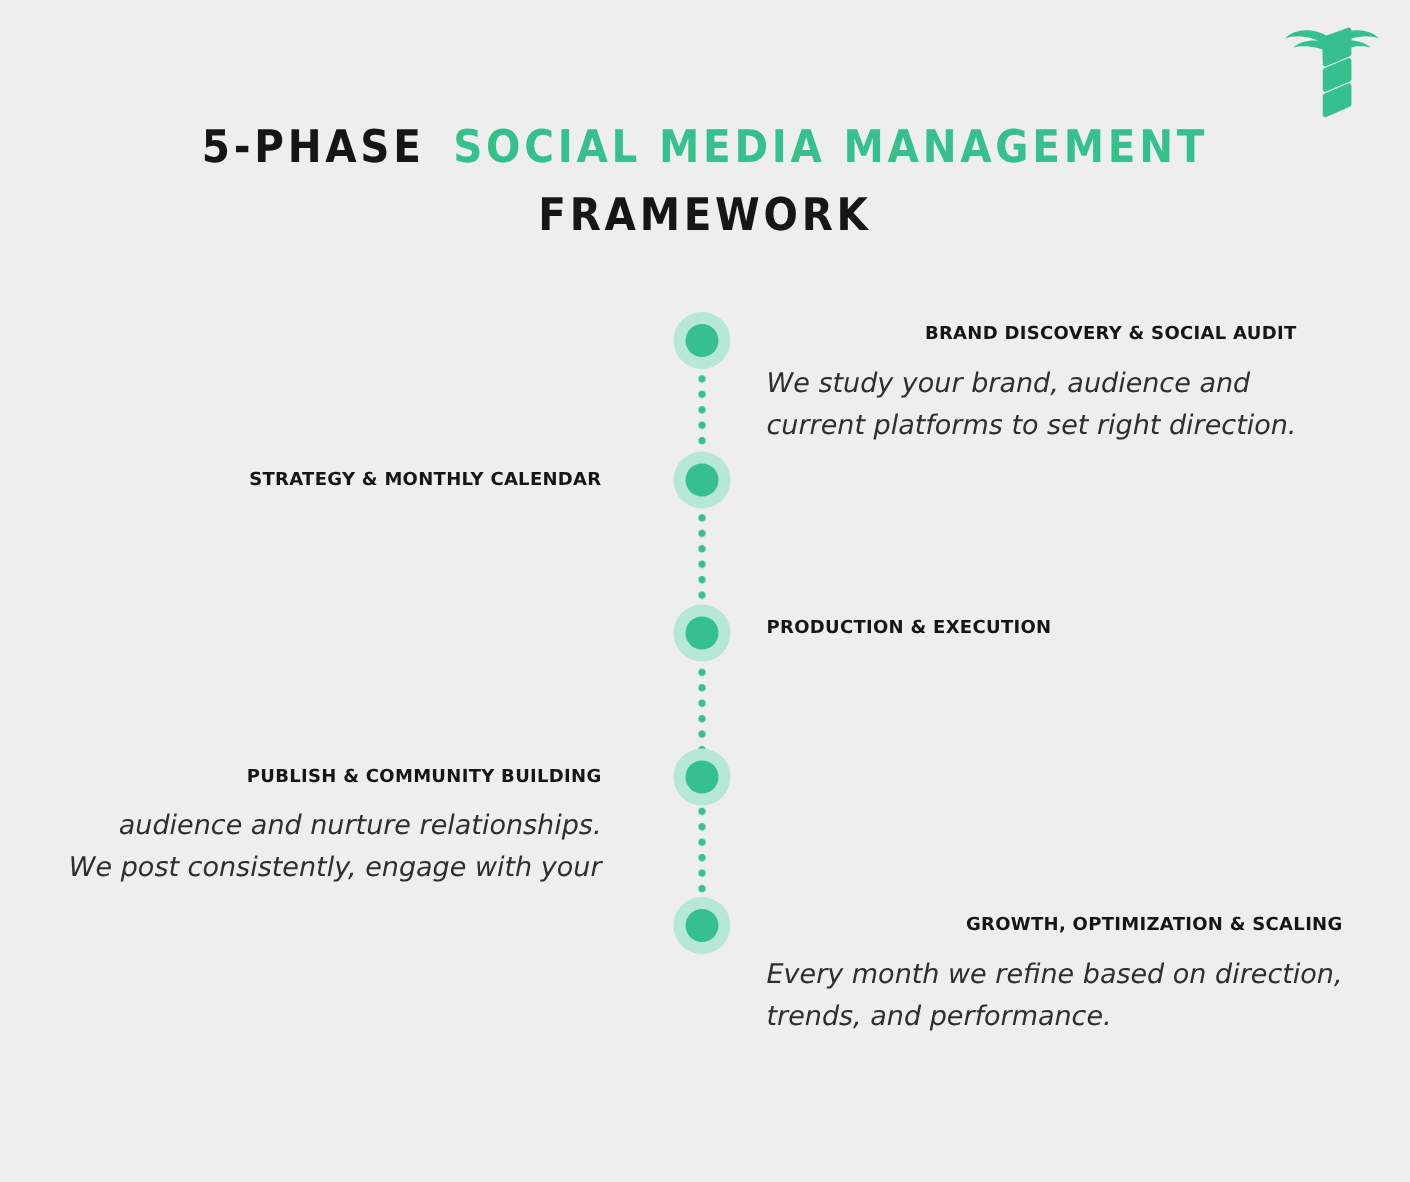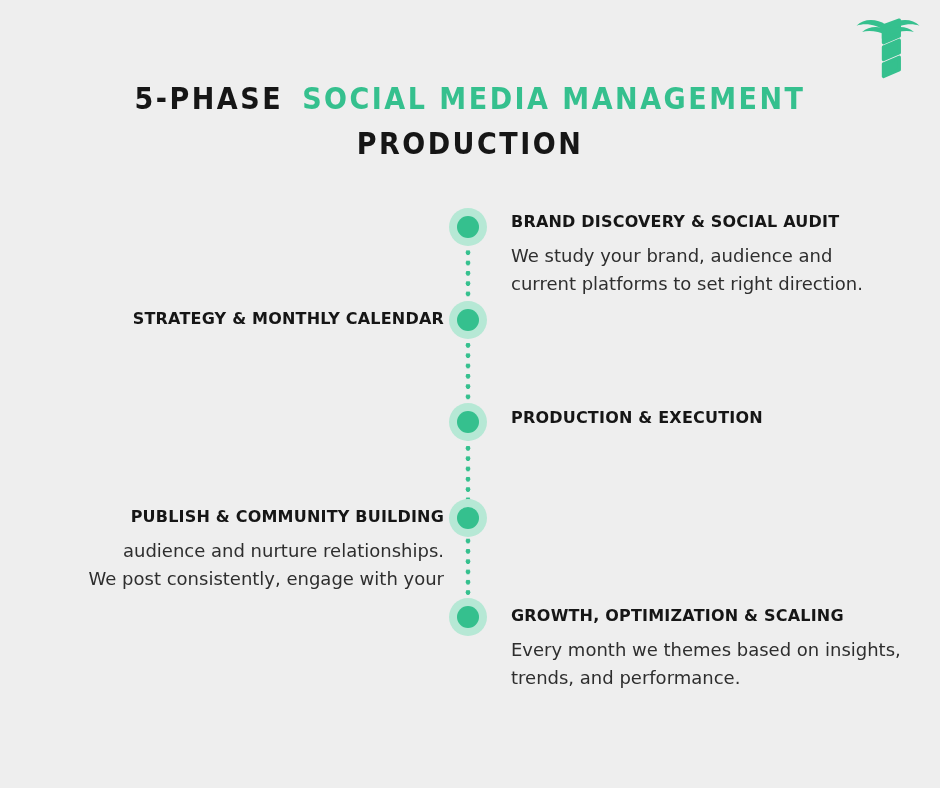--- a/index.html
+++ b/index.html
@@ -57,37 +57,38 @@
     content:"";
     position:absolute;inset:8px;
     border-radius:50%;
     background:var(--accent);
   }
   .node.n1{top:208px;} .node.n2{top:301px;} .node.n3{top:403px;}
   .node.n4{top:499px;} .node.n5{top:598px;}
   
   .phase{position:absolute;z-index:3;}
   .phase.right{left:511px;text-align:left;}
-  .phase.left{right:496px;text-align:right;margin-left:13px;}
+  .phase.left{right:539px;text-align:right;margin-left:13px;}
   .phase h2{
     margin:0;
-    font-size:16px;
+    font-size:12px;
     font-weight:bold;
     letter-spacing:0.2px;
     color:var(--heading);
     line-height:30px;
     white-space:nowrap;
+    text-align:right;
   }
   .phase .body{
     margin-top:5px;
     font-size:18px;
     line-height:28px;
     color:var(--body);
   }
-  .phase .body div{white-space:nowrap;}
+  .phase .body div{white-space:nowrap;font-style:italic;}
   .p1{top:207px;} .p2{top:304px;} .p3{top:403px;}
   .p4{top:502px;} .p5{top:601px;}
 </style>
 </head>
 <body>
 
 <div class="canvas">
 
   <svg class="logo" viewBox="0 0 64 64" aria-hidden="true">
     <g fill="#35c08e" stroke="#35c08e" stroke-width="3" stroke-linejoin="round">
@@ -105,21 +106,21 @@
 
       <path d="M34,19 C42,13 52,11 60,14 C54,7.5 42,7.5 34,13 Z"></path>
       <path d="M34,22 C40,19 49,17.5 55,19.5 C49,13.5 38,14.5 33,17.5 Z"></path>
     </g>
   </svg>
 
   <div class="title">
     <div>
       <span class="prefix">5-PHASE</span><span class="hl">SOCIAL MEDIA MANAGEMENT</span>
     </div>
-    <div>PRODUCTION</div>
+    <div>FRAMEWORK</div>
   </div>
 
   <div class="dotline"></div>
 
   <div class="node n1"></div>
   <div class="node n2"></div>
   <div class="node n3"></div>
   <div class="node n4"></div>
   <div class="node n5"></div>
 
@@ -143,18 +144,18 @@
     <h2>PUBLISH &amp; COMMUNITY BUILDING</h2>
     <div class="body">
       <div>audience and nurture relationships.</div>
       <div>We post consistently, engage with your</div>
     </div>
   </div>
 
   <div class="phase right p5">
     <h2>GROWTH, OPTIMIZATION &amp; SCALING</h2>
     <div class="body">
-      <div>Every month we themes based on insights,</div>
+      <div>Every month we refine based on direction,</div>
       <div>trends, and performance.</div>
     </div>
   </div>
 
 </div>
 
 </body></html>

